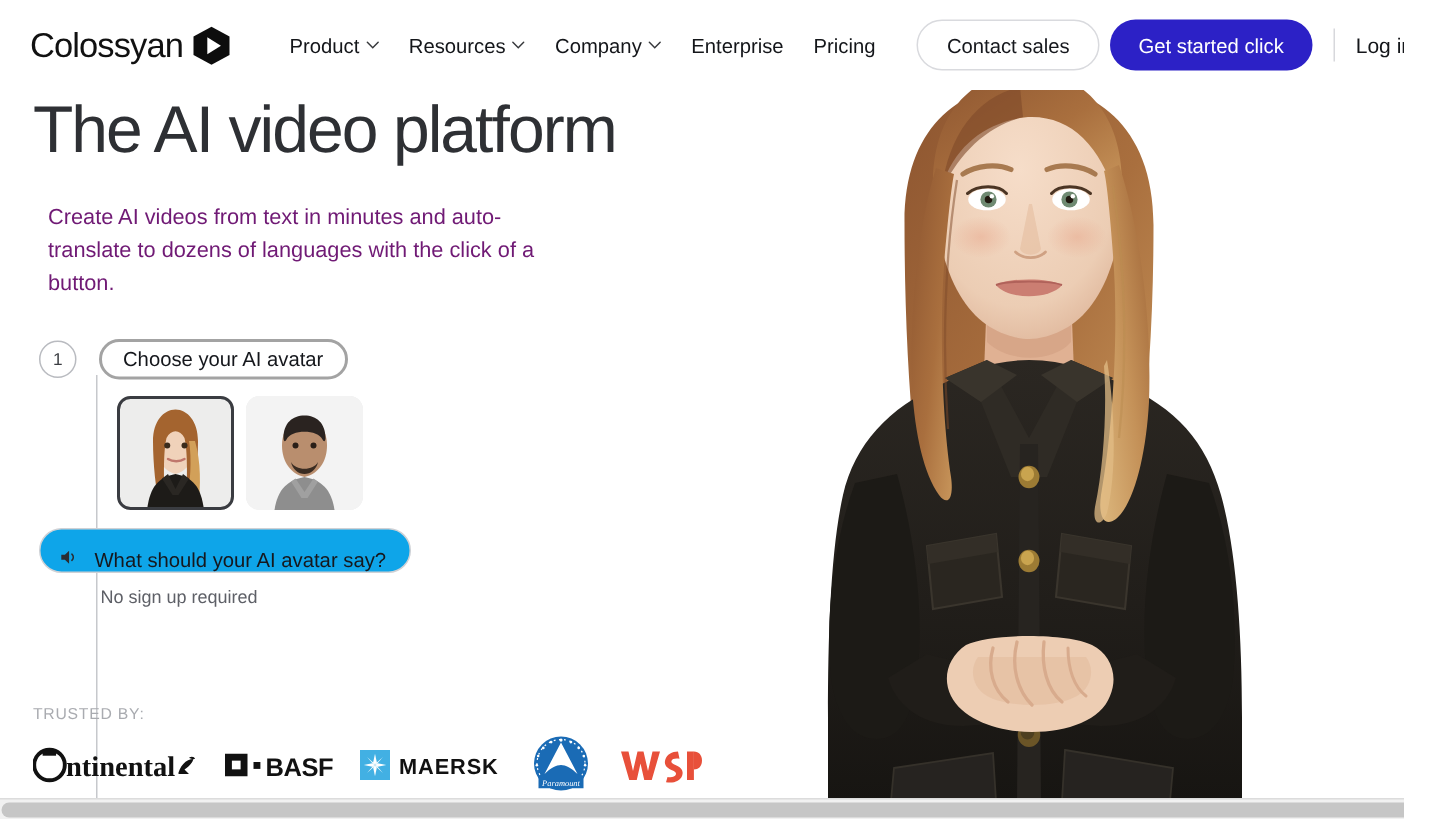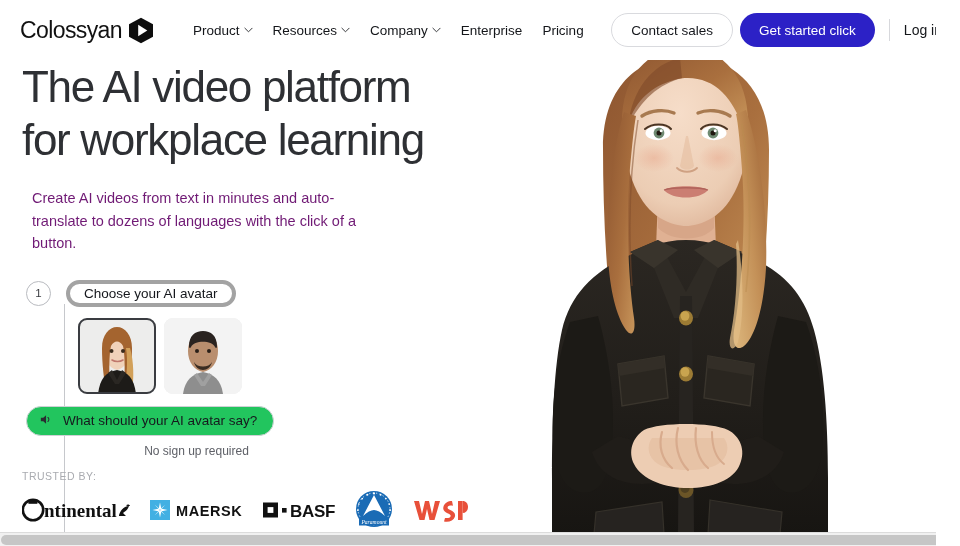--- a/index.html
+++ b/index.html
@@ -104,21 +104,21 @@
     position: relative; z-index: 3;
   }
   .connector {
     position: absolute; left: 38px; top: 24px;
     width: 1px; height: 390px;
     background: #c6c8cc; z-index: 0;
   }
   .pill-choose {
     margin-left: 15px;
     height: 27px; padding: 0 14px;
-    border: 4px solid #a3a3a3; border-radius: 16px;
+    border: 2px solid #a3a3a3; border-radius: 16px;
     background: #fff; color: #15171c;
     font-size: 13.5px;
     display: inline-flex; align-items: center;
     cursor: pointer; white-space: nowrap; z-index: 3; position: relative;
   }
 
   .avatars {
     margin-left: 52px; margin-top: 11px;
     display: flex; gap: 8px; position: relative; z-index: 3;
   }
@@ -127,39 +127,39 @@
     overflow: hidden; position: relative;
     background: #ececec; cursor: pointer;
   }
   .avatar-card.selected { outline: 2px solid #3a3c41; outline-offset: -2px; }
   .avatar-card svg { display: block; width: 100%; height: 100%; }
 
   .pill-say {
     margin-top: 12px; margin-left: 0;
     height: 30px; padding: 0 16px 0 12px;
     border: 1px solid #cfd1d5; border-radius: 17px;
-    background: #22c55e; color: #16181d;
+    background: #0ea5e9; color: #16181d;
     font-size: 13.5px;
-    display: inline-flex; align-items: center; gap: 11px;
+    display: inline-flex; align-items: flex-end; gap: 11px;
     cursor: pointer; white-space: nowrap;
     position: relative; z-index: 3;
   }
   .btn-generate {
     margin-top: 10px;
     height: 33px; padding: 0 18px 0 13px;
     border: none; border-radius: 18px;
     background: #191a1d; color: #ffffff;
     font-size: 13.5px; font-family: inherit;
     display: inline-flex; align-items: center; gap: 12px;
     cursor: pointer; white-space: nowrap;
     position: relative; z-index: 3;
   }
   .nosignup {
     margin-top: 8px; margin-left: 41px;
-    font-size: 12px; color: #5e6067; text-align: center;
+    font-size: 12px; color: #5e6067;
   }
 
   
   .trusted {
     position: absolute; left: 22px; top: 470px;
     width: 470px; z-index: 30;
   }
   .trusted-label {
     font-size: 10.5px; letter-spacing: 0.5px;
     color: #a9abb0; margin-bottom: 8px;
@@ -382,21 +382,20 @@
       <path d="M272 240 C278 278 278 318 272 342 C268 352 262 350 264 338 C270 310 272 272 270 244 Z" fill="#e2bc85" opacity="0.75"></path>
 
       <path d="M172 120 C164 170 162 230 166 286" stroke="#7d4a2a" stroke-width="1.5" fill="none" opacity="0.5"></path>
       <path d="M276 124 C284 176 286 236 280 292" stroke="#b98c50" stroke-width="1.5" fill="none" opacity="0.5"></path>
     </svg>
   </div>
 
   <div class="hero-left">
     <h1 class="headline">
       <span>The AI video platform</span><br>
-      <span>for workplace learning</span>
     </h1>
     <p class="subhead">
       <span>Create AI videos from text in minutes and auto-translate</span>
       <span>to dozens of languages with the click of a button.</span>
     </p>
 
     <div class="widget">
       <div class="connector"></div>
 
       <div class="step-row">
@@ -455,42 +454,42 @@
         <svg width="111" height="24" viewBox="0 0 111 24">
           <circle cx="11" cy="12" r="10.2" fill="none" stroke="#111" stroke-width="2.6"></circle>
           <rect x="6.4" y="2.6" width="9" height="3.2" fill="#111"></rect>
           <text x="22" y="19" font-family="Liberation Serif, serif" font-size="19" font-weight="bold" fill="#111">ntinental</text>
           <path d="M97 17 C99 11 103 8 107 8 C106 11 104 13 101 15 L104 18 L97 18 Z" fill="#111"></path>
           <path d="M104 7.2 C105.6 6 107.6 6.4 108 8 C106.6 8.2 105.2 8 104 7.2 Z" fill="#111"></path>
         </svg>
       </div>
 
       <div class="logo">
+        <svg width="73" height="22" viewBox="0 0 73 22">
+          <rect x="0" y="3.5" width="15" height="15" fill="#111"></rect>
+          <rect x="4.6" y="8.1" width="5.8" height="5.8" fill="#ffffff"></rect>
+          <rect x="19" y="9" width="4.6" height="4.6" fill="#111"></rect>
+          <text x="27" y="18" font-family="Liberation Sans, sans-serif" font-size="17" font-weight="bold" letter-spacing="-0.3" fill="#111">BASF</text>
+        </svg>
+      </div>
+
+      <div class="logo">
         <svg width="96" height="24" viewBox="0 0 96 24">
           <rect x="0" y="2" width="20" height="20" fill="#42b0e3"></rect>
           <g fill="#ffffff">
             <path d="M10 4.5 L11.2 10.2 L10 12 L8.8 10.2 Z"></path>
             <path d="M10 19.5 L8.8 13.8 L10 12 L11.2 13.8 Z"></path>
             <path d="M2.5 12 L8.2 10.8 L10 12 L8.2 13.2 Z"></path>
             <path d="M17.5 12 L11.8 13.2 L10 12 L11.8 10.8 Z"></path>
             <path d="M4.7 6.7 L9.1 10.6 L10 12 L8.6 11.1 Z"></path>
             <path d="M15.3 17.3 L10.9 13.4 L10 12 L11.4 12.9 Z"></path>
             <path d="M15.3 6.7 L11.4 11.1 L10 12 L10.9 10.6 Z"></path>
             <path d="M4.7 17.3 L8.6 12.9 L10 12 L9.1 13.4 Z"></path>
           </g>
           <text x="26" y="18" font-family="Liberation Sans, sans-serif" font-size="14.5" font-weight="bold" letter-spacing="0.6" fill="#111">MAERSK</text>
-        </svg>
-      </div>
-
-      <div class="logo">
-        <svg width="73" height="22" viewBox="0 0 73 22">
-          <rect x="0" y="3.5" width="15" height="15" fill="#111"></rect>
-          <rect x="4.6" y="8.1" width="5.8" height="5.8" fill="#ffffff"></rect>
-          <rect x="19" y="9" width="4.6" height="4.6" fill="#111"></rect>
-          <text x="27" y="18" font-family="Liberation Sans, sans-serif" font-size="17" font-weight="bold" letter-spacing="-0.3" fill="#111">BASF</text>
         </svg>
       </div>
 
       <div class="logo">
         <svg width="42" height="40" viewBox="0 0 42 40">
           <circle cx="21" cy="19" r="18" fill="#1a6bb5"></circle>
           <circle cx="21" cy="19" r="16" fill="none" stroke="#ffffff" stroke-width="0.8" stroke-dasharray="1.2 2.3"></circle>
           <path d="M21 5 L32 26 C28 22 24 20 21 20 C18 20 14 22 10 26 Z" fill="#ffffff"></path>
           <g fill="#ffffff">
             <circle cx="21" cy="3.4" r="1.05"></circle>

